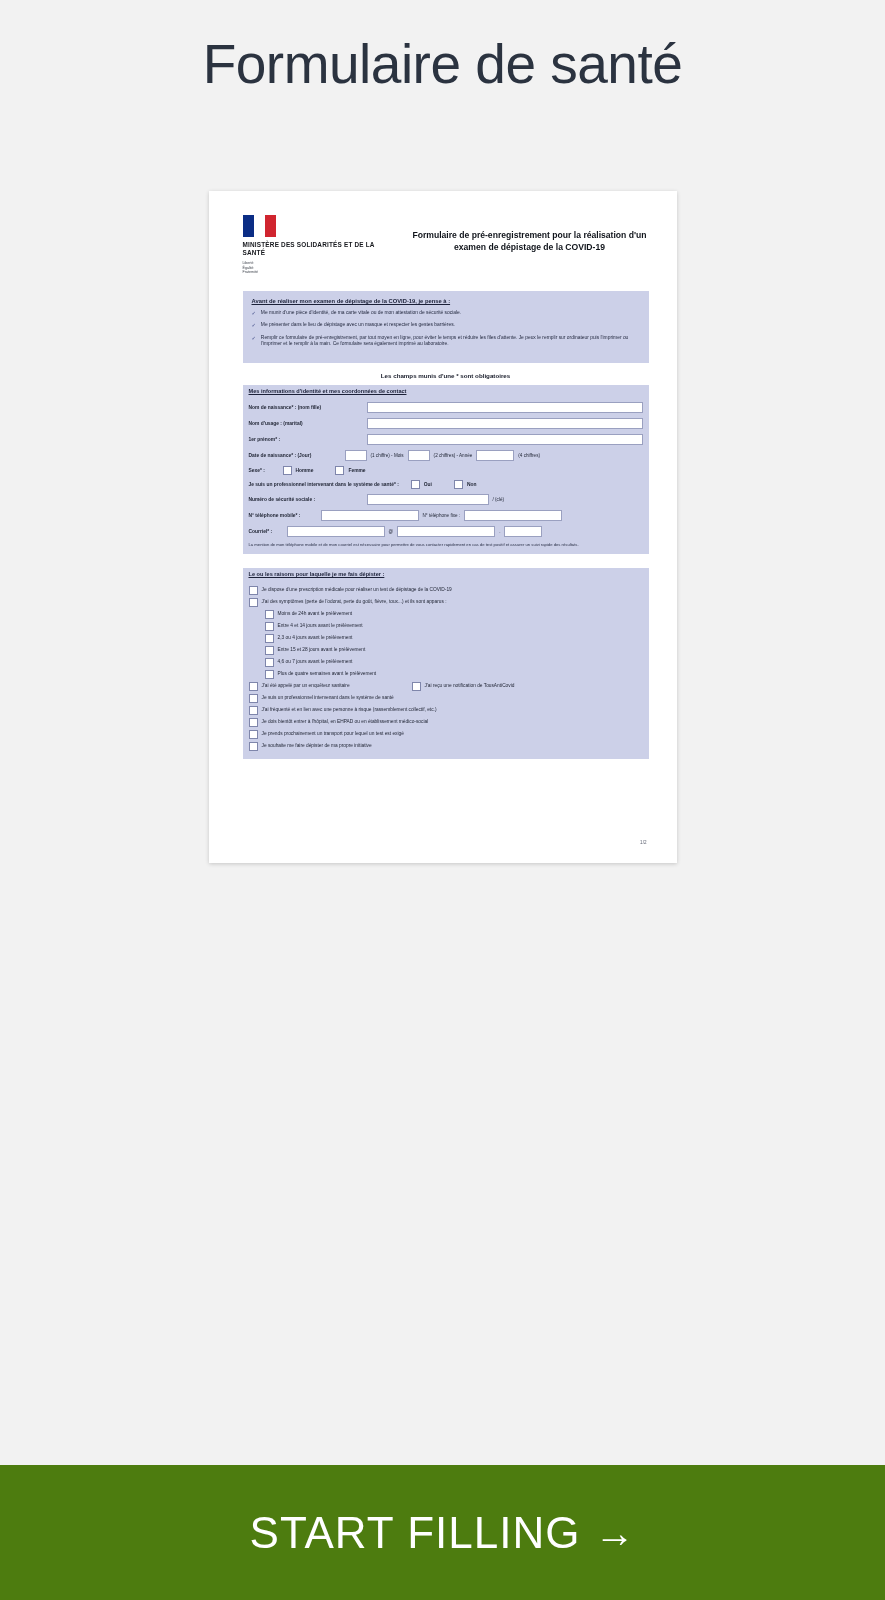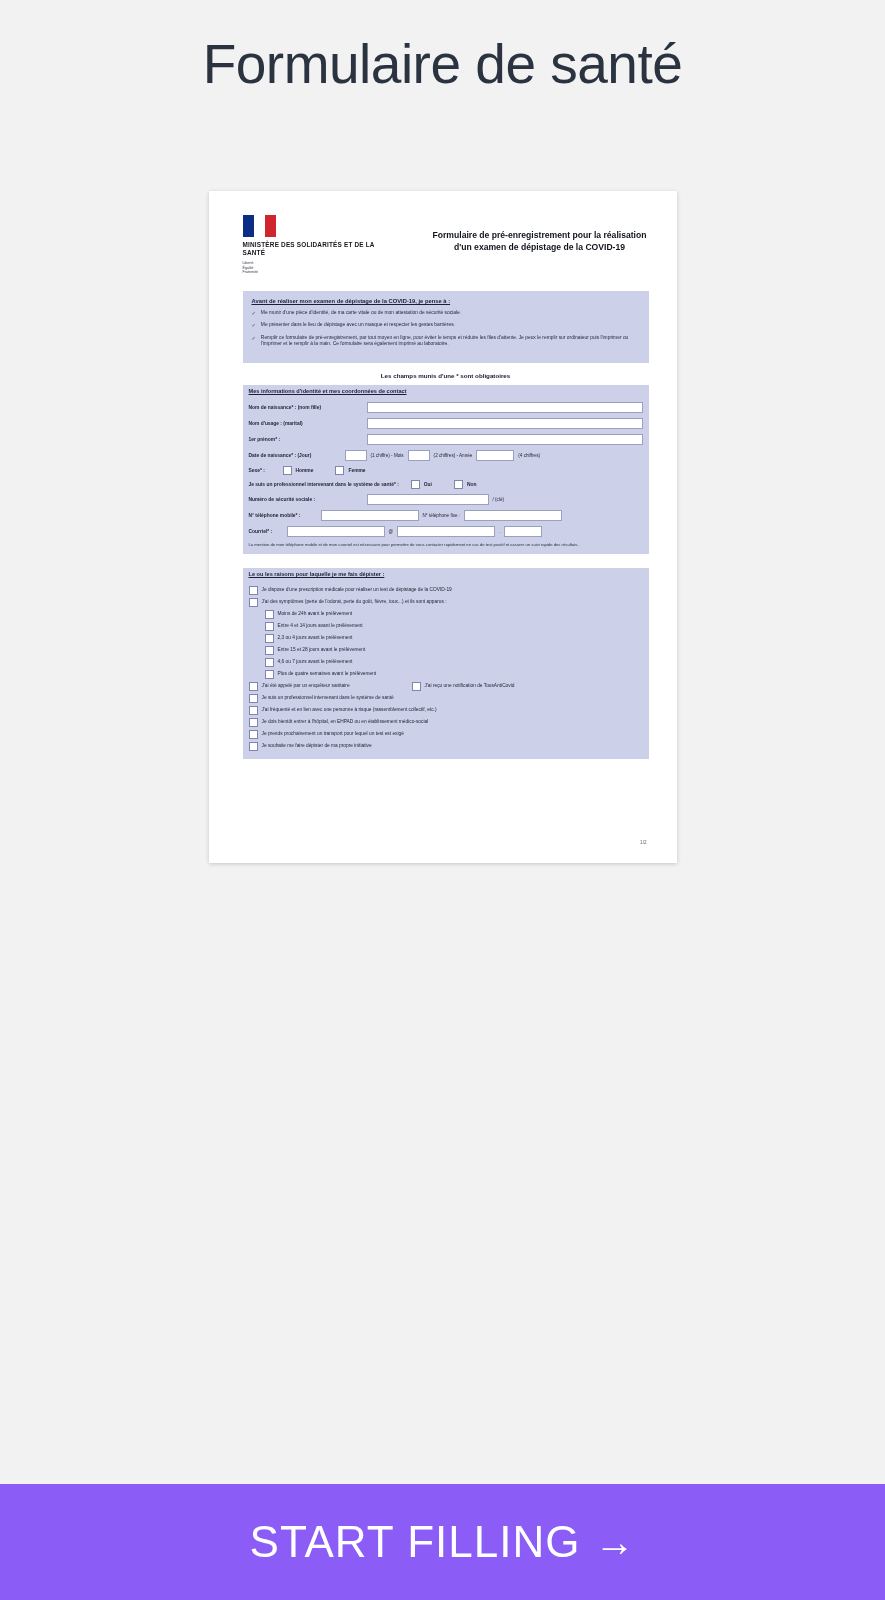--- a/index.html
+++ b/index.html
@@ -86,21 +86,20 @@
     color: #3a3f49;
   }
   .doc-title {
     flex: 1;
     text-align: center;
     font-size: 8.6px;
     line-height: 12px;
     font-weight: bold;
     color: #10141b;
     padding-top: 14px;
-    margin-left: 20px;
   }
 
   
   .blue-block {
     margin-top: 16px;
     background: #ccd0e8;
     padding: 7px 9px 9px 9px;
   }
   .blue-head {
     font-size: 5.8px;
@@ -205,22 +204,22 @@
   .page-num {
     position: absolute;
     right: 2px;
     bottom: 0px;
     font-size: 4.6px;
     color: #5b6070;
   }
 
   
   .cta {
-    height: 116px;
-    background: #8b5cf6;
+    height: 135px;
+    background: #4d7c0f;
     width: 100%;
     display: flex;
     align-items: center;
     justify-content: center;
     border: none;
     cursor: pointer;
     padding: 0;
   }
   .cta-label {
     color: #ffffff;

